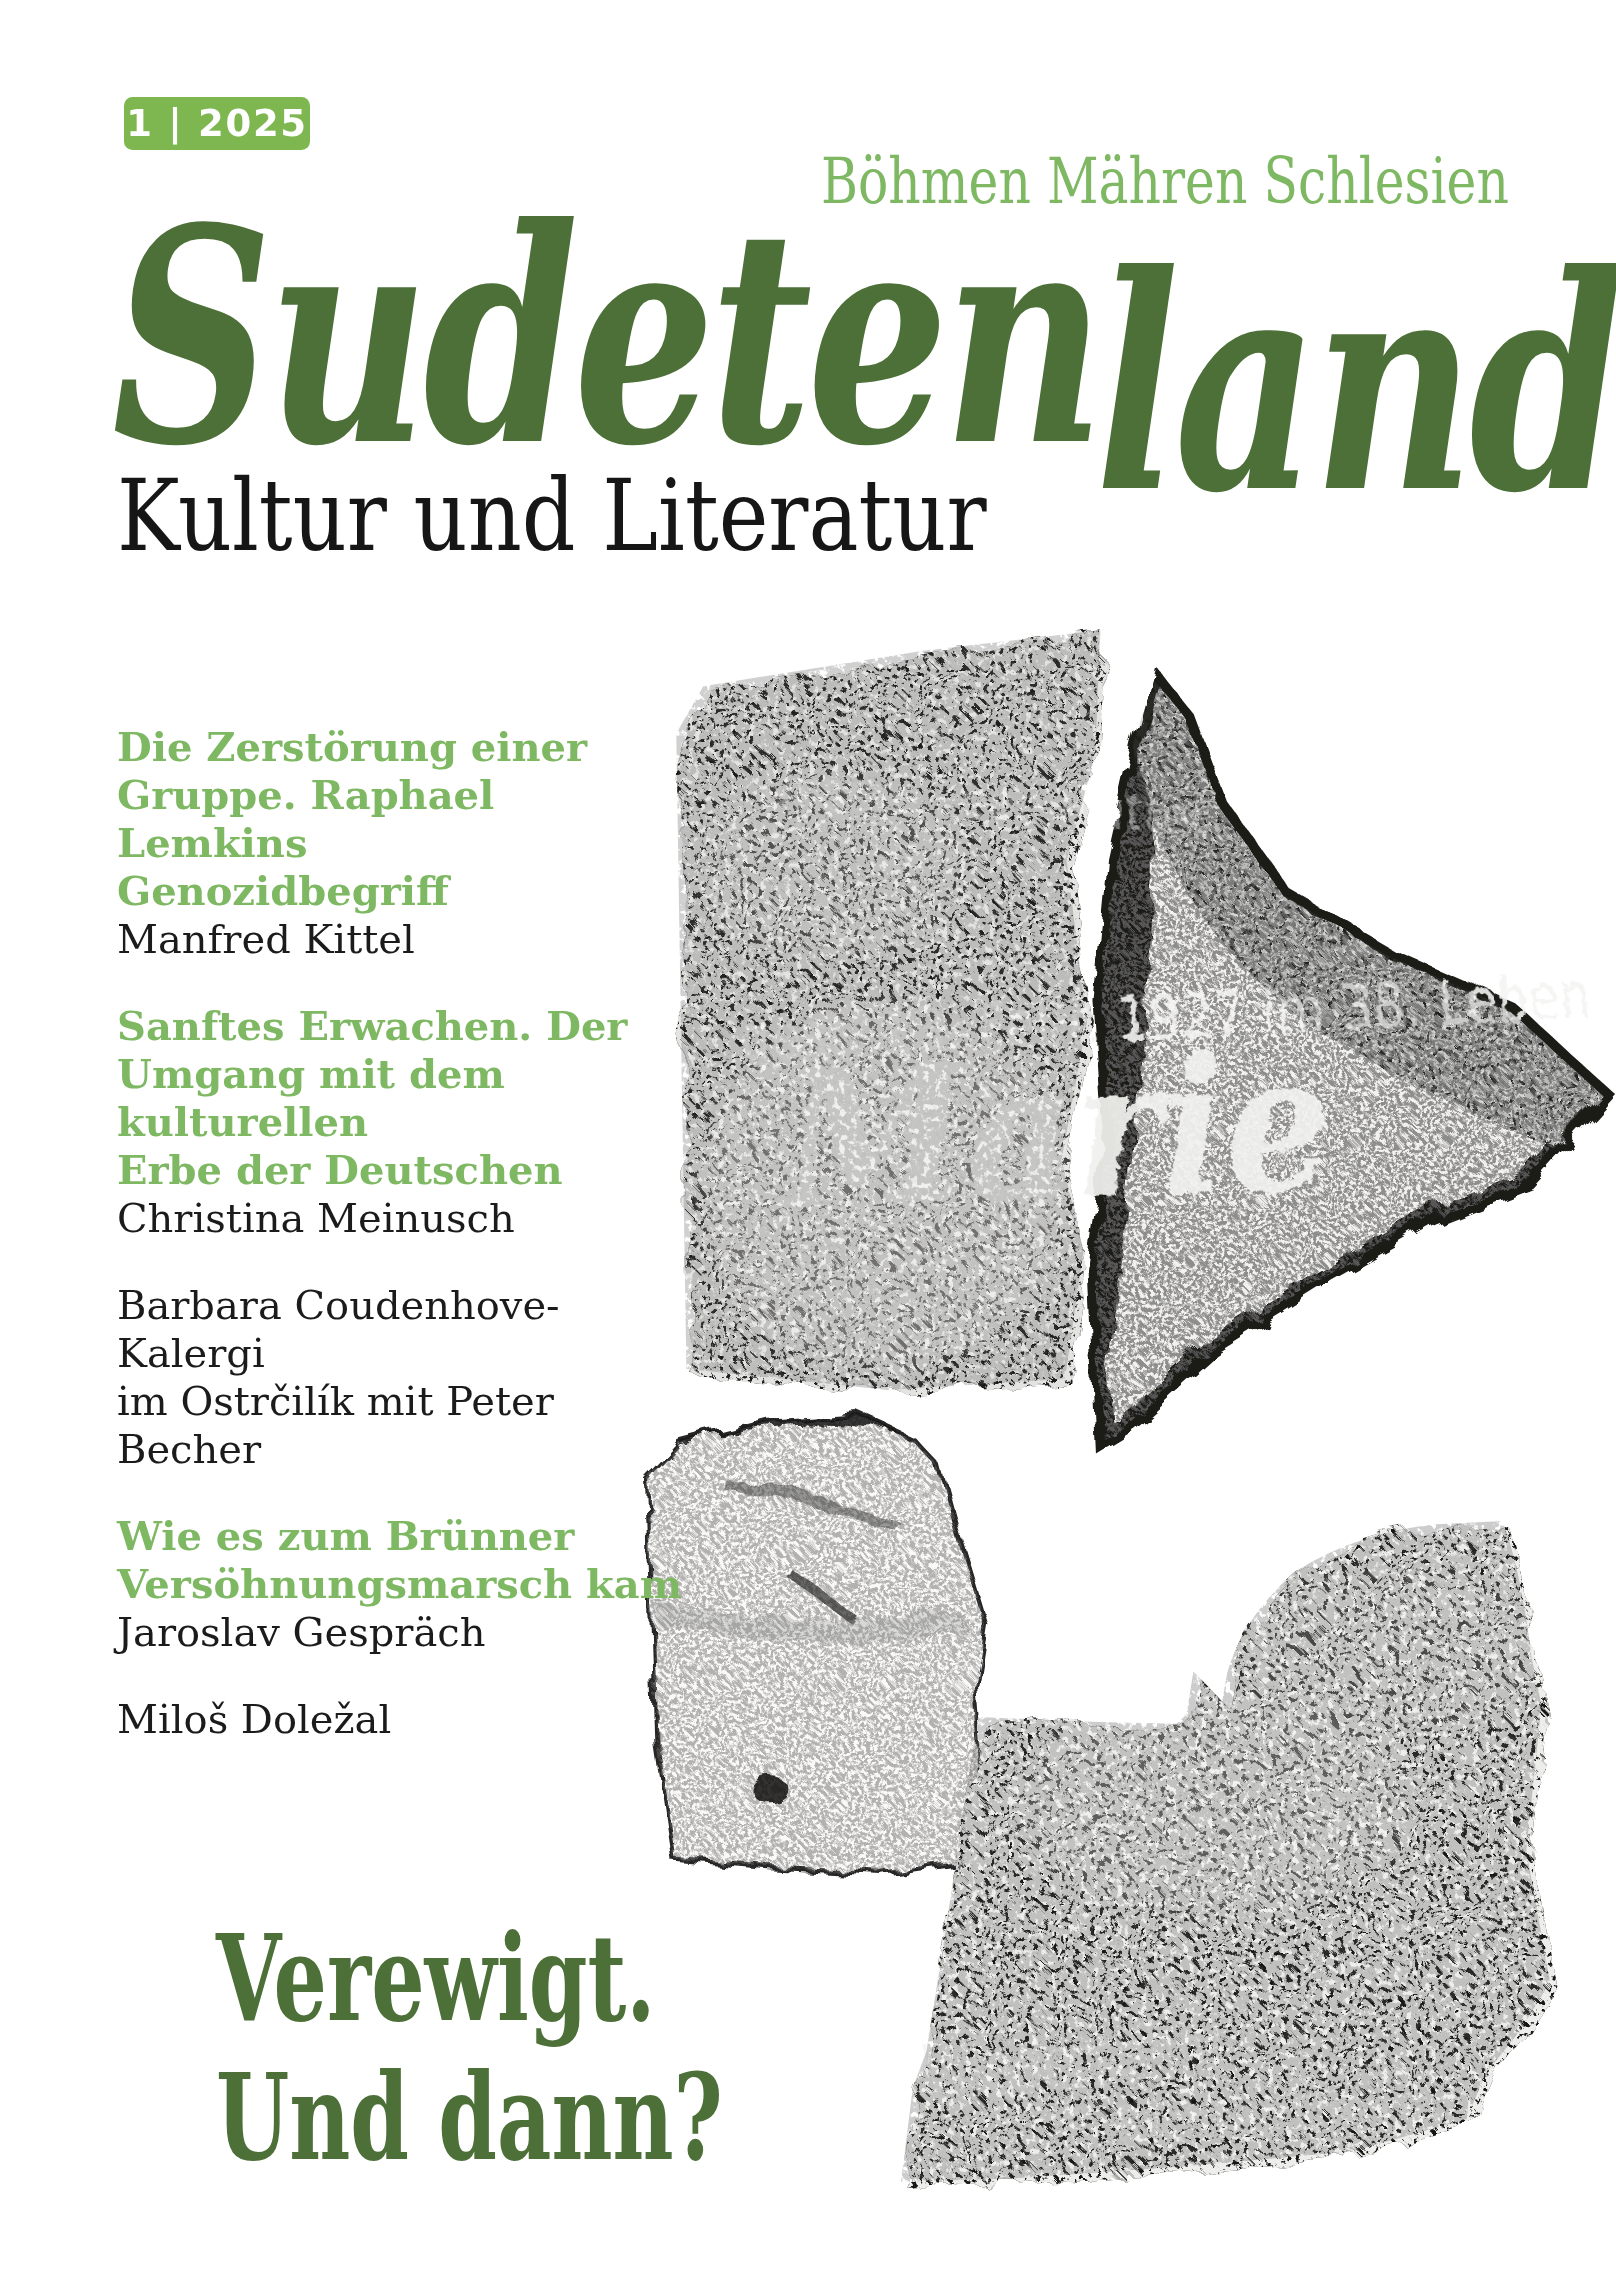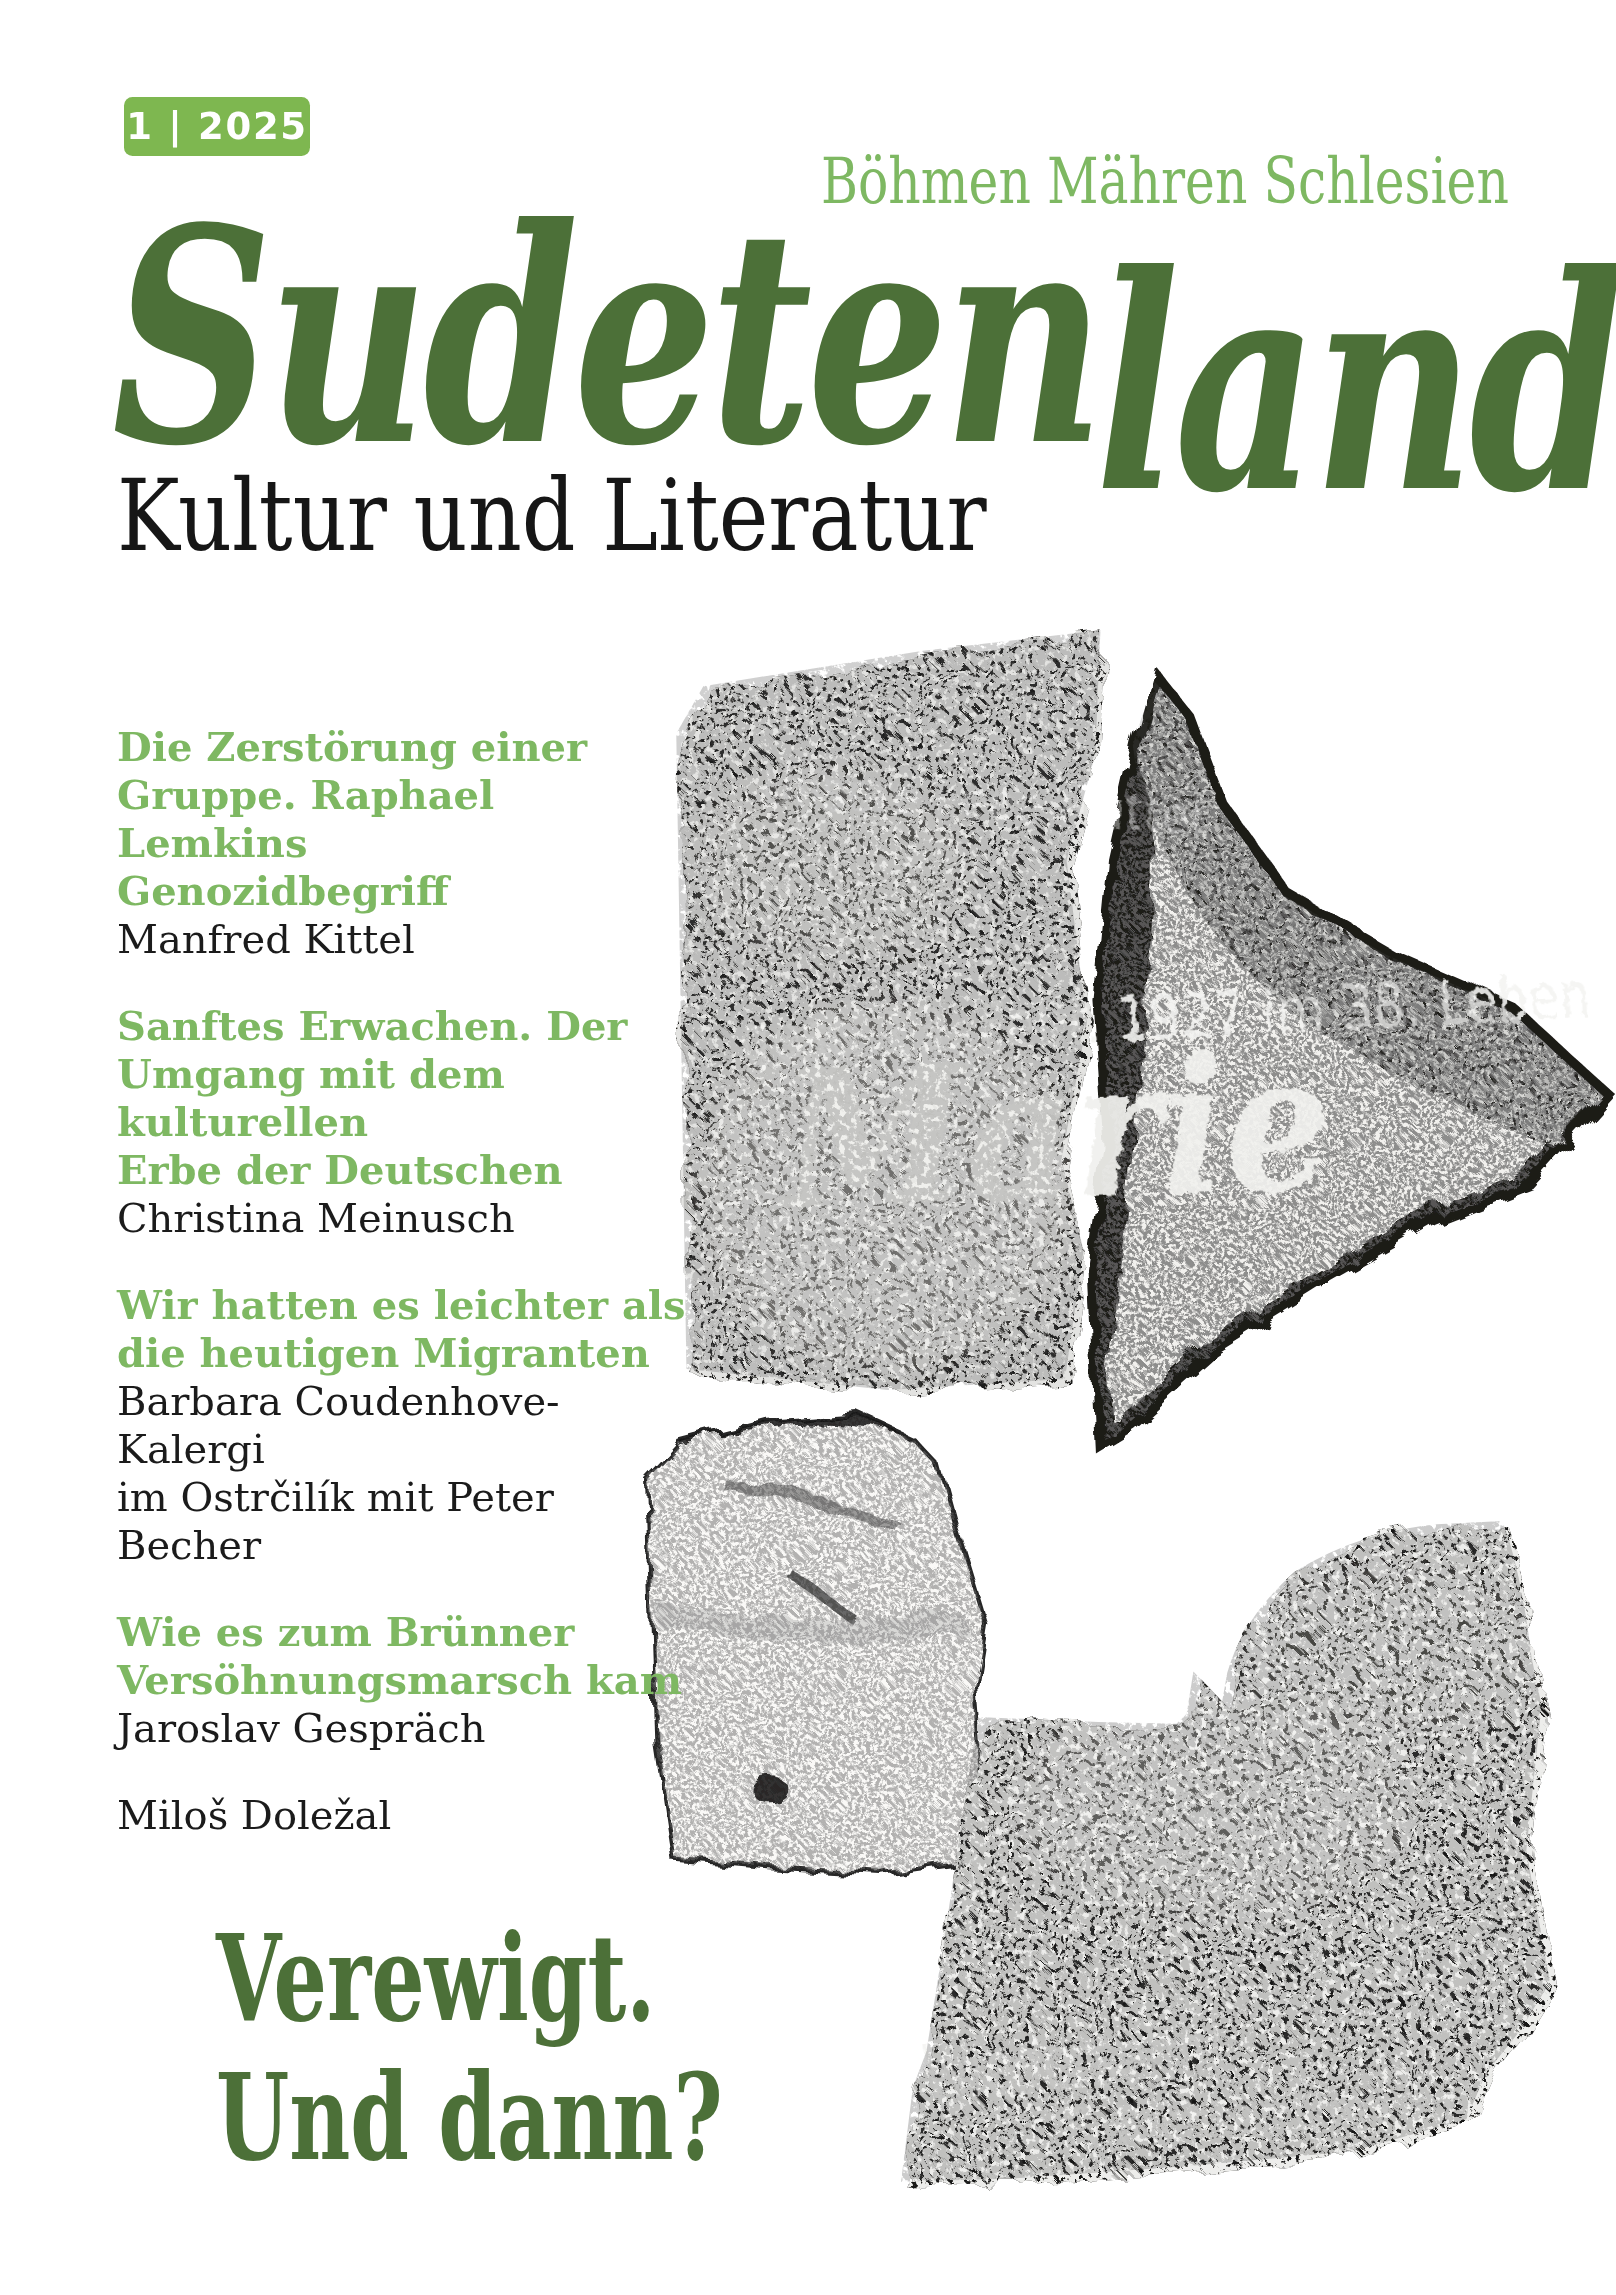--- a/index.html
+++ b/index.html
@@ -4,21 +4,21 @@
 <style>
   html,body{margin:0;padding:0;}
   body{
     width:1617px;height:2295px;position:relative;overflow:hidden;
     background:#ffffff;font-family:"DejaVu Serif", serif;
   }
   .page{position:absolute;inset:0;}
   svg.photo{position:absolute;left:0;top:0;width:1617px;height:2295px;}
 
   .issue-badge{
-    position:absolute;left:124px;top:97px;width:186px;height:59px;
+    position:absolute;left:124px;top:97px;width:186px;height:53px;
     background:#7eb750;border-radius:8.5px;color:#fff;
     font-family:"DejaVu Sans", sans-serif;font-weight:bold;font-size:37px;
     display:flex;align-items:center;justify-content:center;letter-spacing:1.7px;
   }
   .region-line{
     position:absolute;right:108px;top:150px;color:#7eb862;
     font-size:63px;line-height:1;white-space:nowrap;
     transform:scaleX(0.80);transform-origin:100% 0;
   }
   .logo{
@@ -174,22 +174,20 @@
 Genozidbegriff</div>
       <div class="a">Manfred Kittel</div>
     </li>
     <li>
       <div class="t">Sanftes Erwachen. Der
 Umgang mit dem kulturellen
 Erbe der Deutschen</div>
       <div class="a">Christina Meinusch</div>
     </li>
     <li>
-      <div class="t">Wir hatten es leichter als
-die heutigen Migranten</div>
       <div class="a">Barbara Coudenhove-Kalergi
 im Ostrčilík mit Peter Becher</div>
     </li>
     <li>
       <div class="t">Wie es zum Brünner
 Versöhnungsmarsch kam</div>
       <div class="a">Jaroslav Gespräch</div>
     </li>
     <li>
       <div class="a">Miloš Doležal</div>

